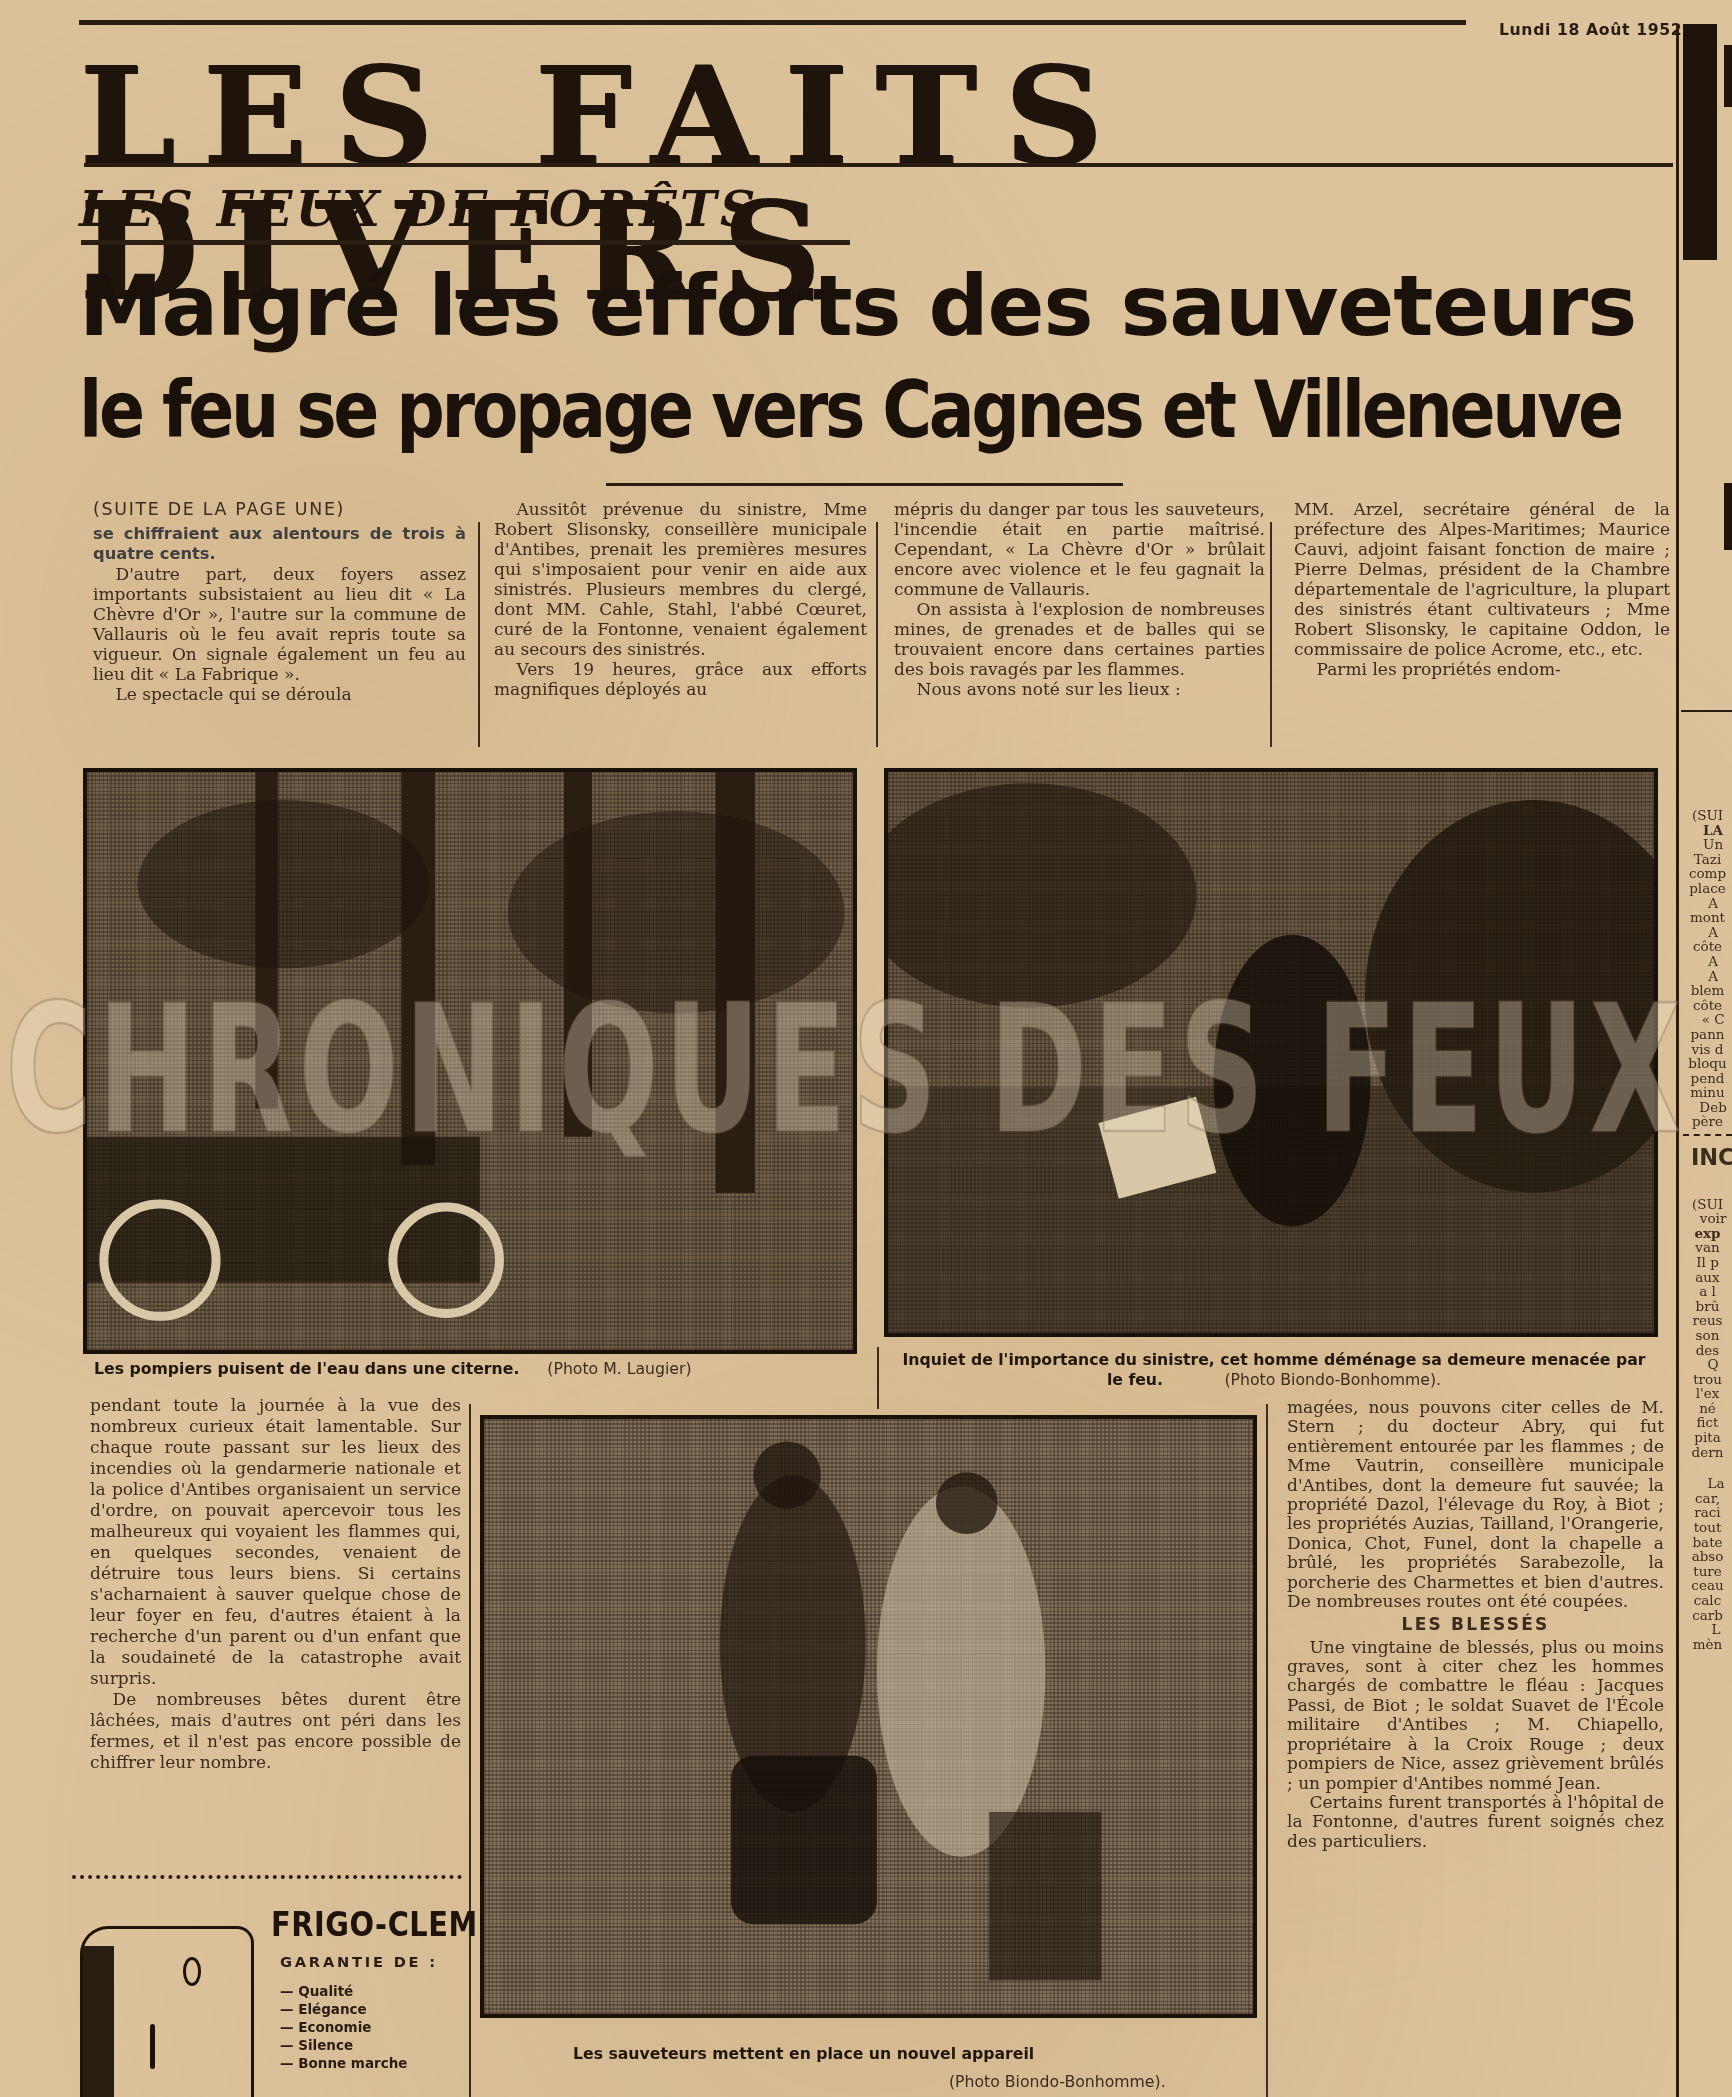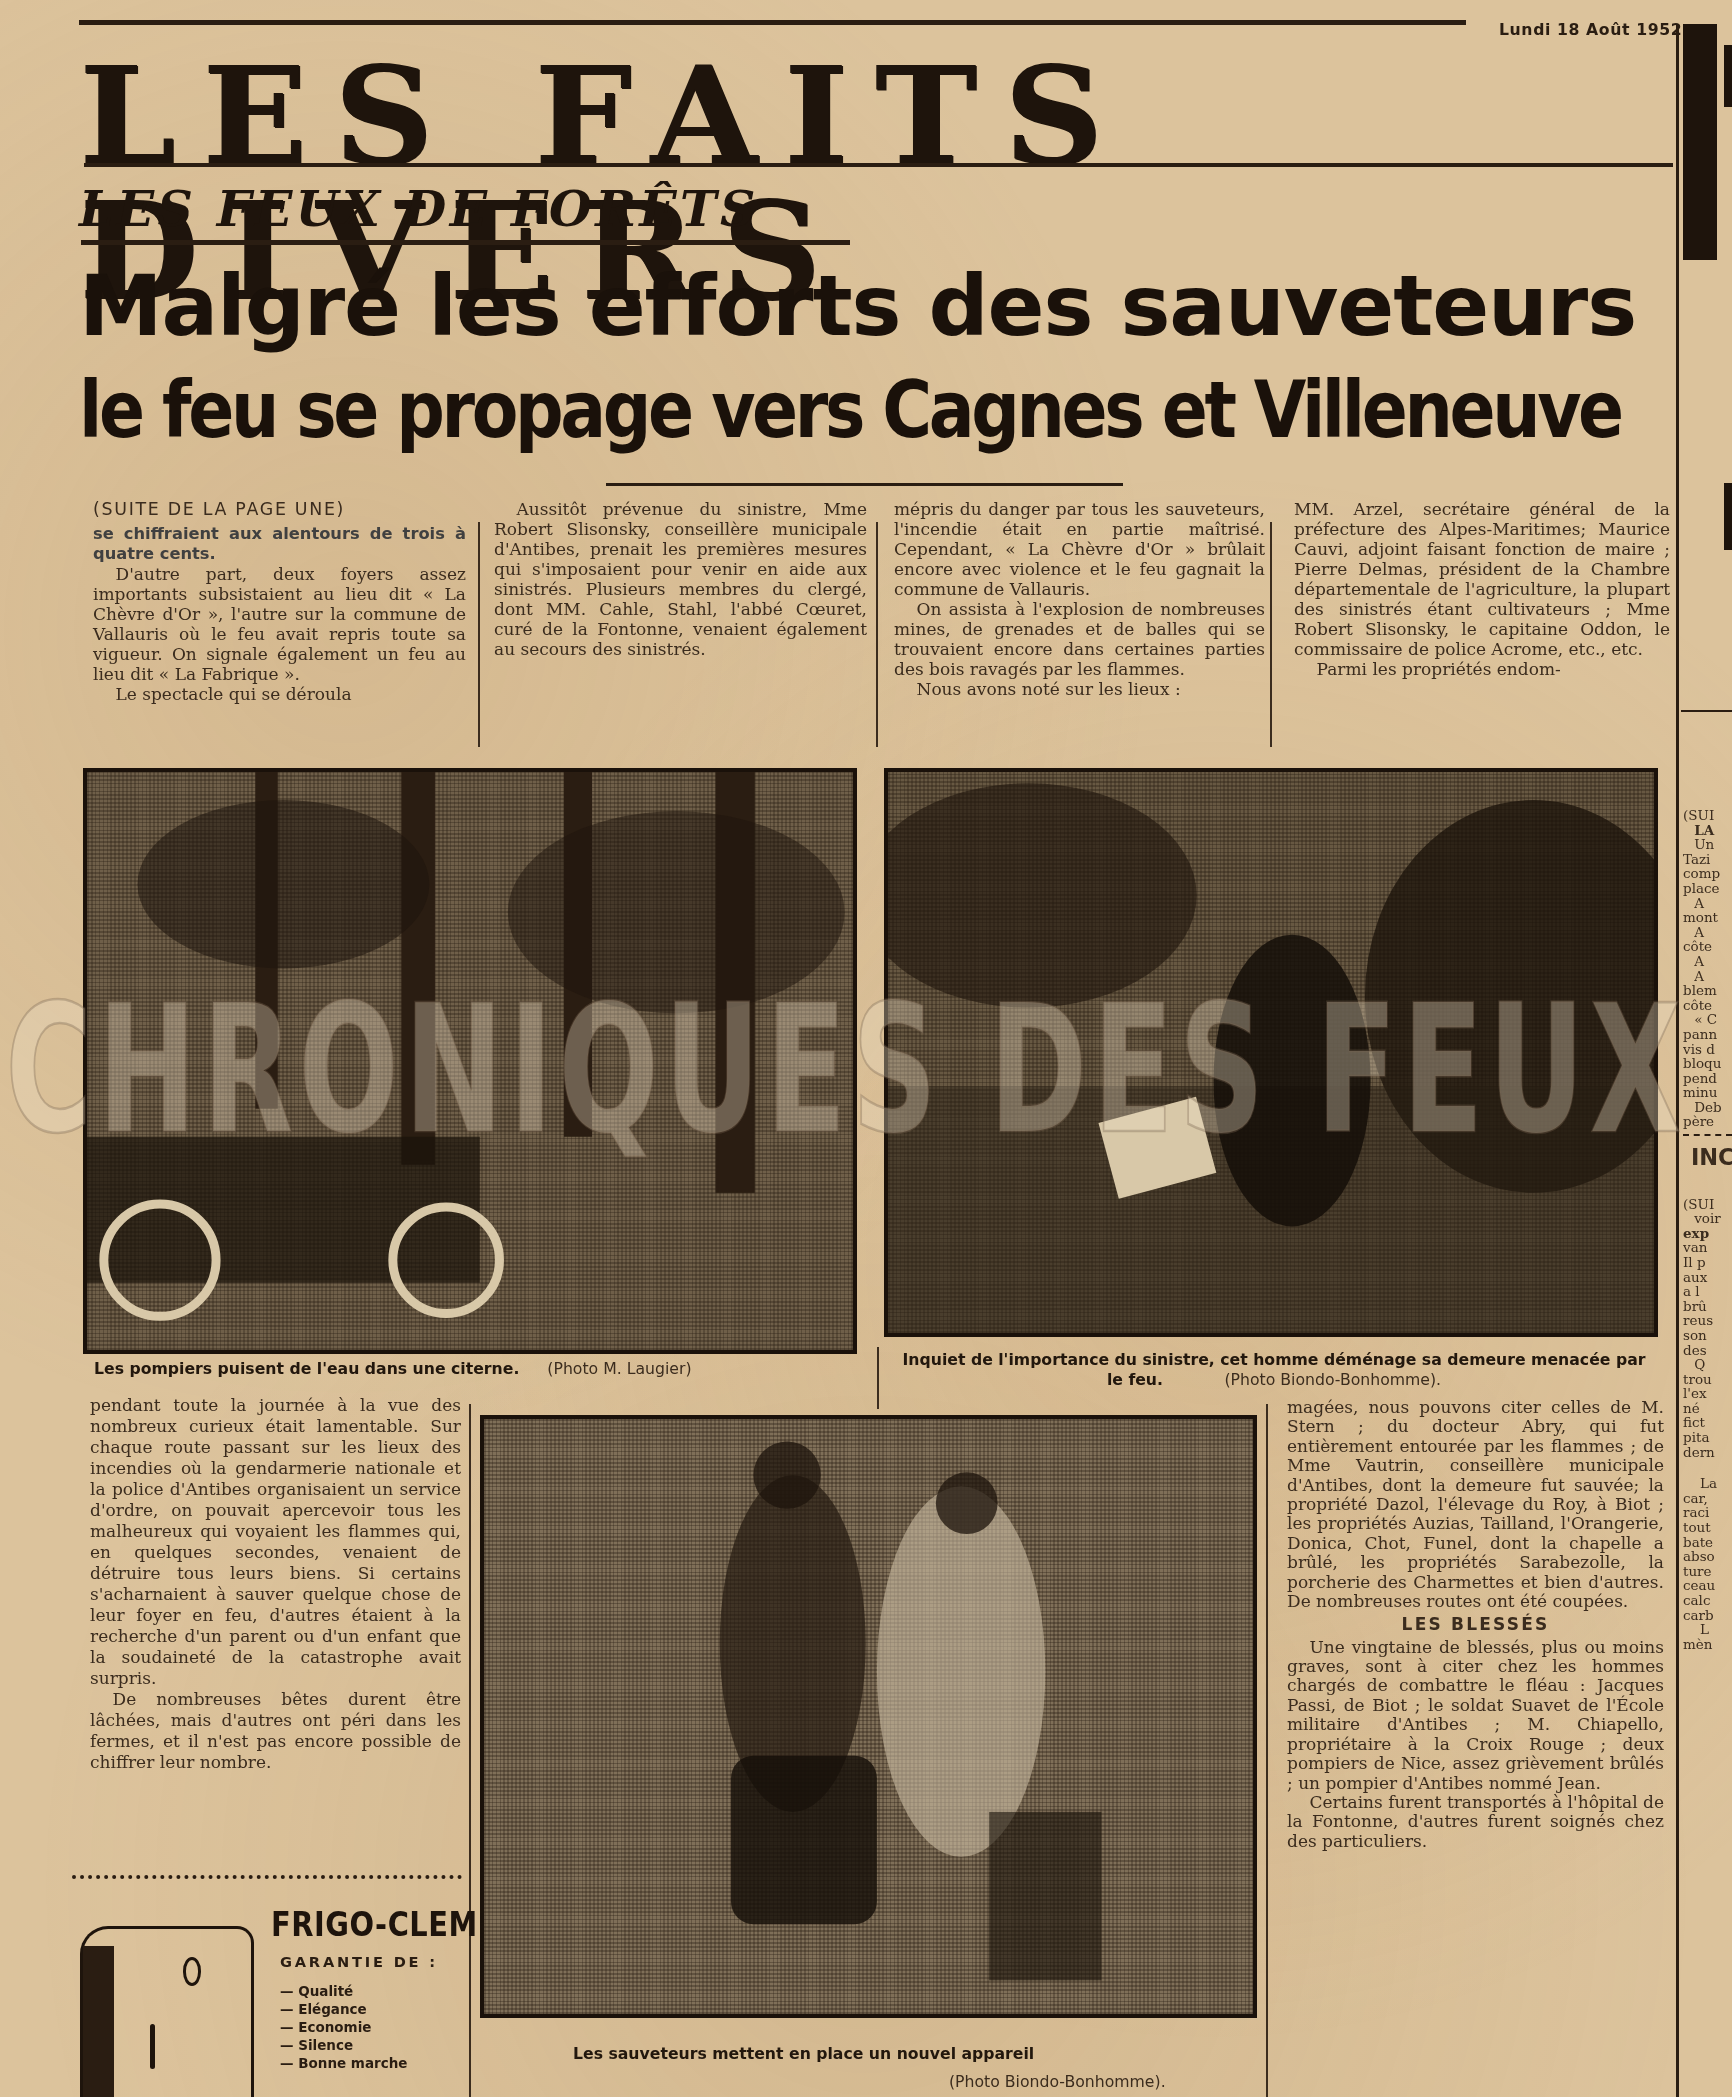--- a/index.html
+++ b/index.html
@@ -49,21 +49,21 @@
   .credit { font-family: "DejaVu Sans", sans-serif; font-weight: normal; font-size: 15.7px; color: #3b2c1e; }
   .watermark {
     font-family: "DejaVu Sans", sans-serif; font-weight: bold; font-size: 118px; letter-spacing: 5.6px;
     color: rgba(235,220,195,0.35); -webkit-text-stroke: 1.7px rgba(120,100,80,0.35);
     white-space: nowrap; transform: scaleY(1.5); transform-origin: left top;
     pointer-events: none;
   }
   .ad-title { font-family: "DejaVu Sans", sans-serif; font-weight: bold; font-size: 34px; letter-spacing: 0.6px; color: #1e140c; transform: scaleX(0.85); transform-origin: left top; white-space: nowrap; }
   .ad-sub { font-family: "DejaVu Sans", sans-serif; font-weight: bold; font-size: 14.6px; letter-spacing: 2.8px; color: #2a1d12; }
   .ad-item { font-family: "DejaVu Sans", sans-serif; font-weight: bold; font-size: 13.5px; line-height: 18px; color: #2a1d12; }
-  .edge { font-family: "DejaVu Serif", serif; font-size: 17px; line-height: 20px; color: #3b2c1e; white-space: nowrap; }
+  .edge { font-family: "DejaVu Serif", serif; font-size: 17px; line-height: 20px; color: #3b2c1e; white-space: nowrap; text-align: center; }
 </style>
 </head>
 <body>
 
 <div class="abs rule" style="left:79px;top:20px;width:1387px;height:5px;"></div>
 <div class="abs date" style="left:1499px;top:20px;">Lundi 18 Août 1952</div>
 
 <div class="abs masthead" style="left:79px;top:48px;">LES FAITS DIVERS</div>
 <div class="abs rule" style="left:84px;top:163px;width:1589px;height:3.9px;"></div>
 
@@ -86,20 +86,21 @@
 
 <div class="abs col" style="left:93px;top:499px;width:373px;">
   <p class="suite">(SUITE DE LA PAGE UNE)</p>
   <p class="lead">se chiffraient aux alentours de trois à quatre cents.</p>
   <p>D'autre part, deux foyers assez importants subsistaient au lieu dit « La Chèvre d'Or », l'autre sur la commune de Vallauris où le feu avait repris toute sa vigueur. On signale également un feu au lieu dit « La Fabrique ».</p>
   <p>Le spectacle qui se déroula</p>
 </div>
 
 <div class="abs col" style="left:494px;top:499px;width:373px;">
   <p>Aussitôt prévenue du sinistre, Mme Robert Slisonsky, conseillère municipale d'Antibes, prenait les premières mesures qui s'imposaient pour venir en aide aux sinistrés. Plusieurs membres du clergé, dont MM. Cahle, Stahl, l'abbé Cœuret, curé de la Fontonne, venaient également au secours des sinistrés.</p>
+  <p>Vers 19 heures, grâce aux efforts magnifiques déployés au</p>
 </div>
 
 <div class="abs col" style="left:894px;top:499px;width:371px;">
   <p class="noindent">mépris du danger par tous les sauveteurs, l'incendie était en partie maîtrisé. Cependant, « La Chèvre d'Or » brûlait encore avec violence et le feu gagnait la commune de Vallauris.</p>
   <p>On assista à l'explosion de nombreuses mines, de grenades et de balles qui se trouvaient encore dans certaines parties des bois ravagés par les flammes.</p>
   <p>Nous avons noté sur les lieux :</p>
 </div>
 
 <div class="abs col" style="left:1294px;top:499px;width:376px;">
   <p class="noindent">MM. Arzel, secrétaire général de la préfecture des Alpes-Maritimes; Maurice Cauvi, adjoint faisant fonction de maire ; Pierre Delmas, président de la Chambre départementale de l'agriculture, la plupart des sinistrés étant cultivateurs ; Mme Robert Slisonsky, le capitaine Oddon, le commissaire de police Acrome, etc., etc.</p>

